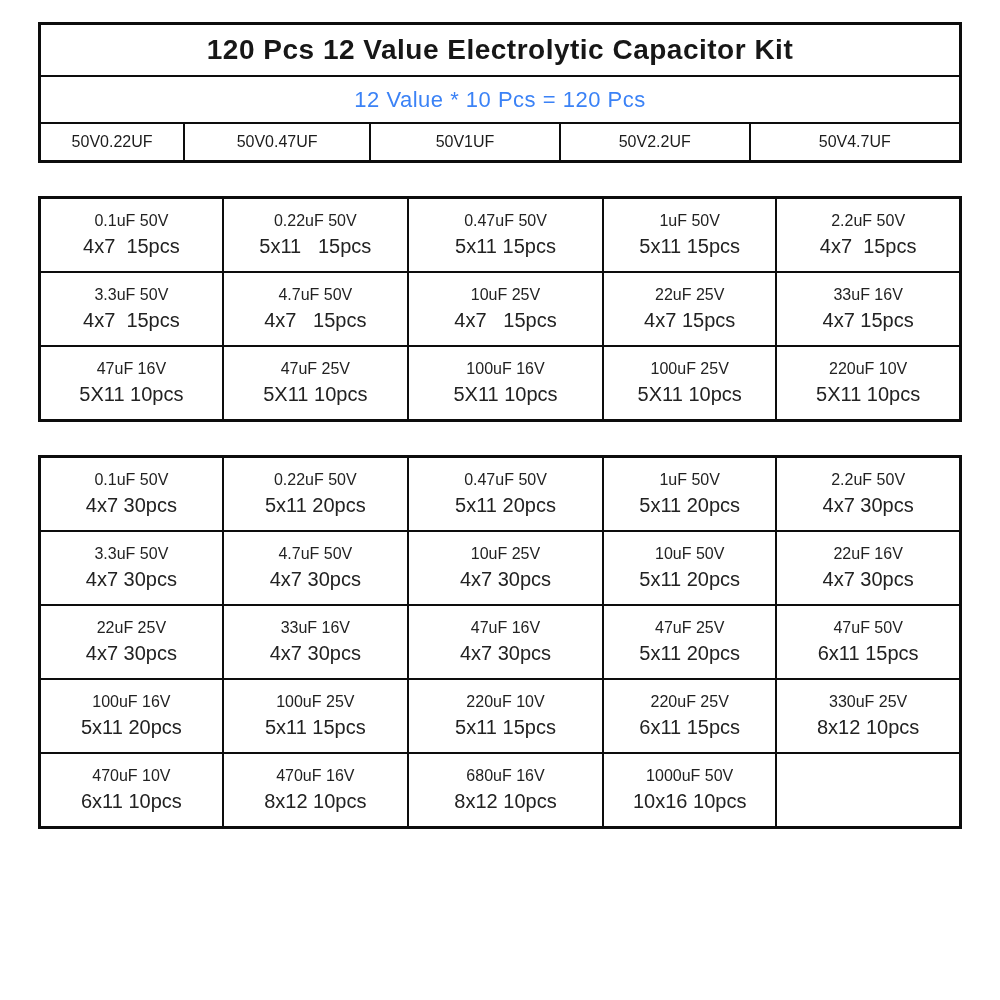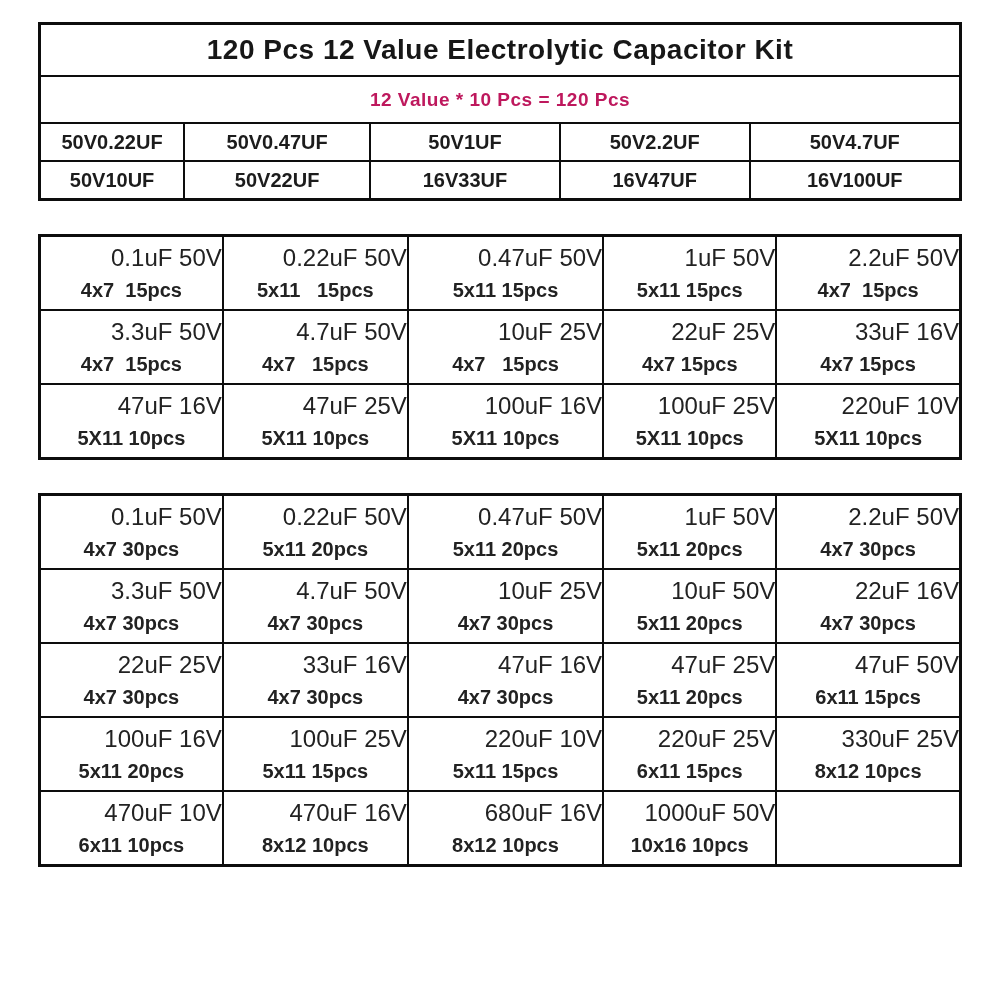--- a/index.html
+++ b/index.html
@@ -32,51 +32,49 @@
     overflow: hidden;
   }
   td.title-cell {
     font-size: 28px;
     font-weight: bold;
     height: 48px;
     letter-spacing: 0.5px;
     color: #171717;
   }
   td.subtitle-cell {
-    font-size: 19px;
-    font-weight: bold;
+    font-size: 22px;
+    font-weight: normal;
     height: 43px;
     letter-spacing: 0.5px;
-    color: #be185d;
+    color: #3b82f6;
   }
   
   table.kit-single td.val-cell {
-    font-size: 20px;
-    font-weight: bold;
+    font-size: 16px;
+    font-weight: normal;
     height: 34px;
     white-space: pre;
   }
   
   table.kit-double td.val-cell {
     height: 68px;
     padding: 2px 0;
   }
   .spec-line {
-    font-size: 24px;
+    font-size: 16px;
     line-height: 1.45;
     white-space: pre;
     color: #222222;
-    text-align: right;
   }
   .size-line {
     font-size: 20px;
     line-height: 1.45;
     white-space: pre;
     color: #222222;
-    font-weight: bold;
   }
 </style>
 </head>
 <body>
 
 <div class="sheet">
   <table class="kit kit-single">
       <colgroup>
         <col style="width: 15.7%;">
         <col style="width: 20.2%;">
@@ -91,27 +89,20 @@
         <tr>
           <td colspan="5" class="subtitle-cell">12 Value * 10 Pcs = 120 Pcs</td>
         </tr>
         <tr>
           <td class="val-cell">50V0.22UF</td>
           <td class="val-cell">50V0.47UF</td>
           <td class="val-cell">50V1UF</td>
           <td class="val-cell">50V2.2UF</td>
           <td class="val-cell">50V4.7UF</td>
         </tr>
-        <tr>
-          <td class="val-cell">50V10UF</td>
-          <td class="val-cell">50V22UF</td>
-          <td class="val-cell">16V33UF</td>
-          <td class="val-cell">16V47UF</td>
-          <td class="val-cell">16V100UF</td>
-        </tr>
       </tbody>
     </table>
   <table class="kit kit-double">
       <colgroup>
         <col style="width: 19.9%;">
         <col style="width: 20.1%;">
         <col style="width: 21.2%;">
         <col style="width: 18.8%;">
         <col style="width: 20%;">
       </colgroup>

